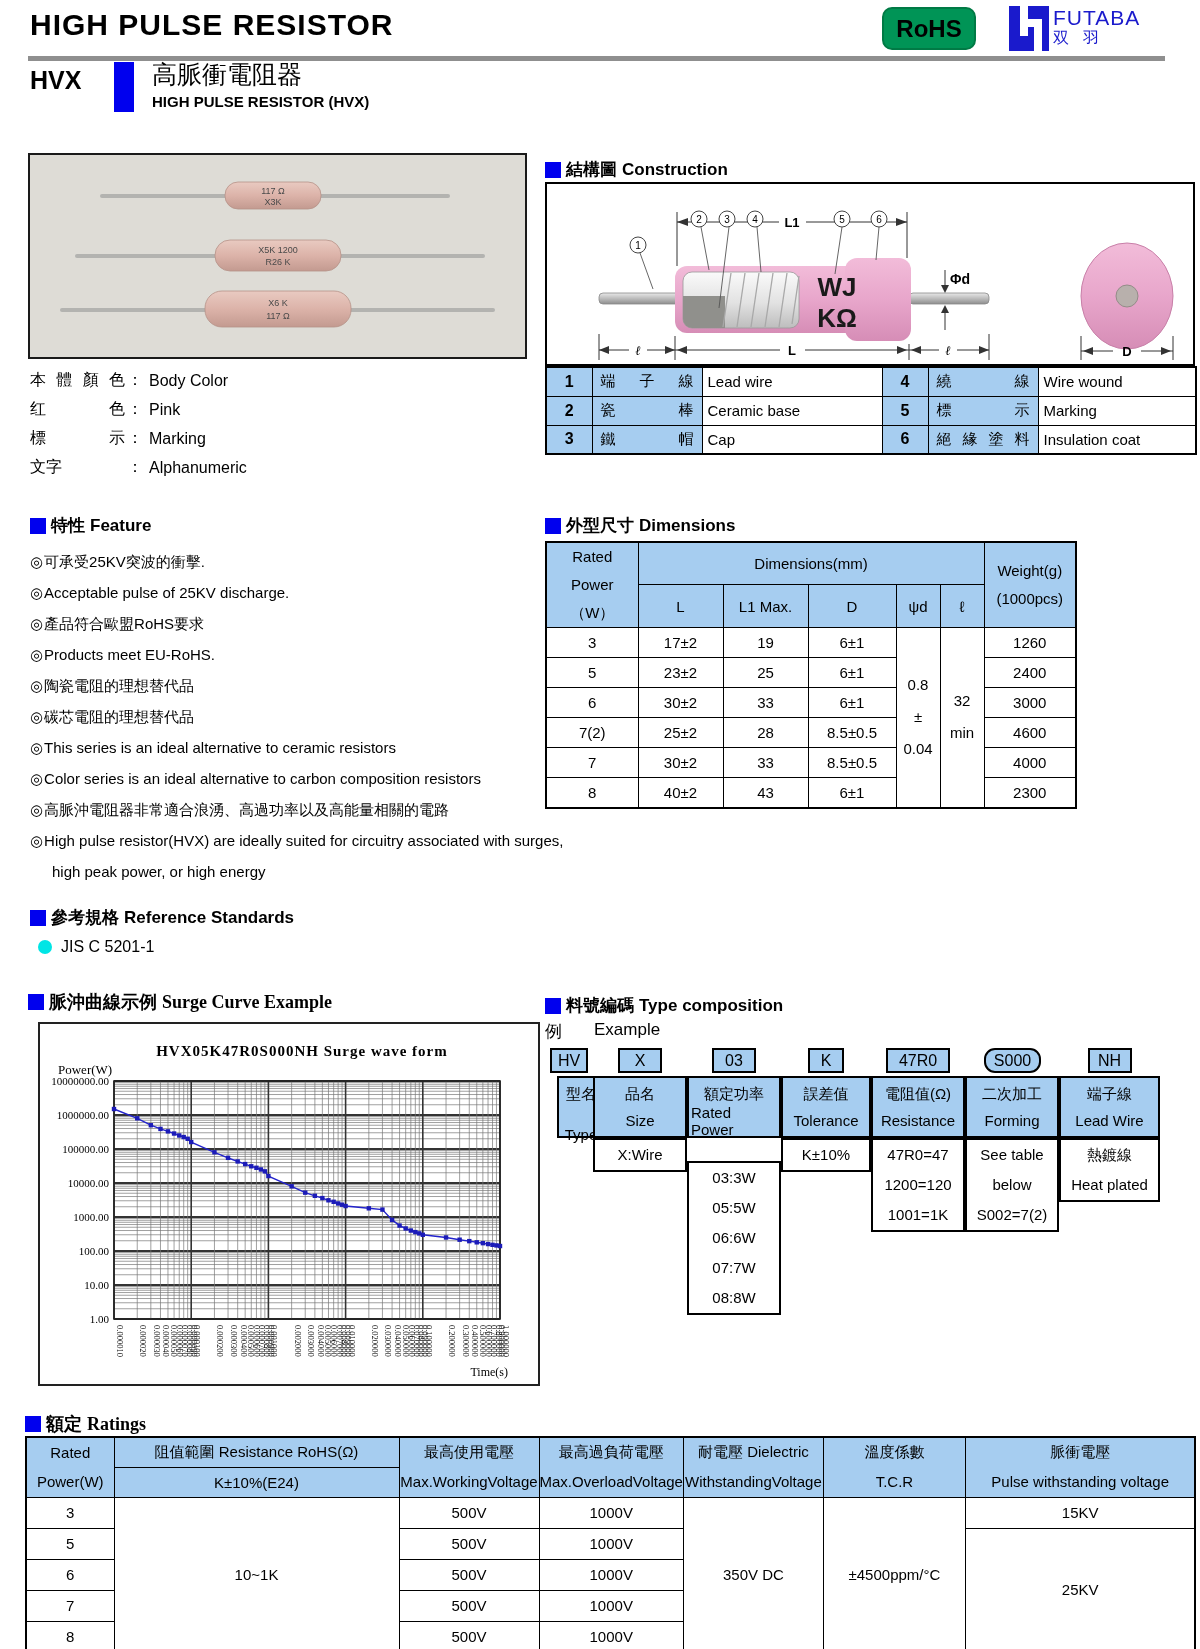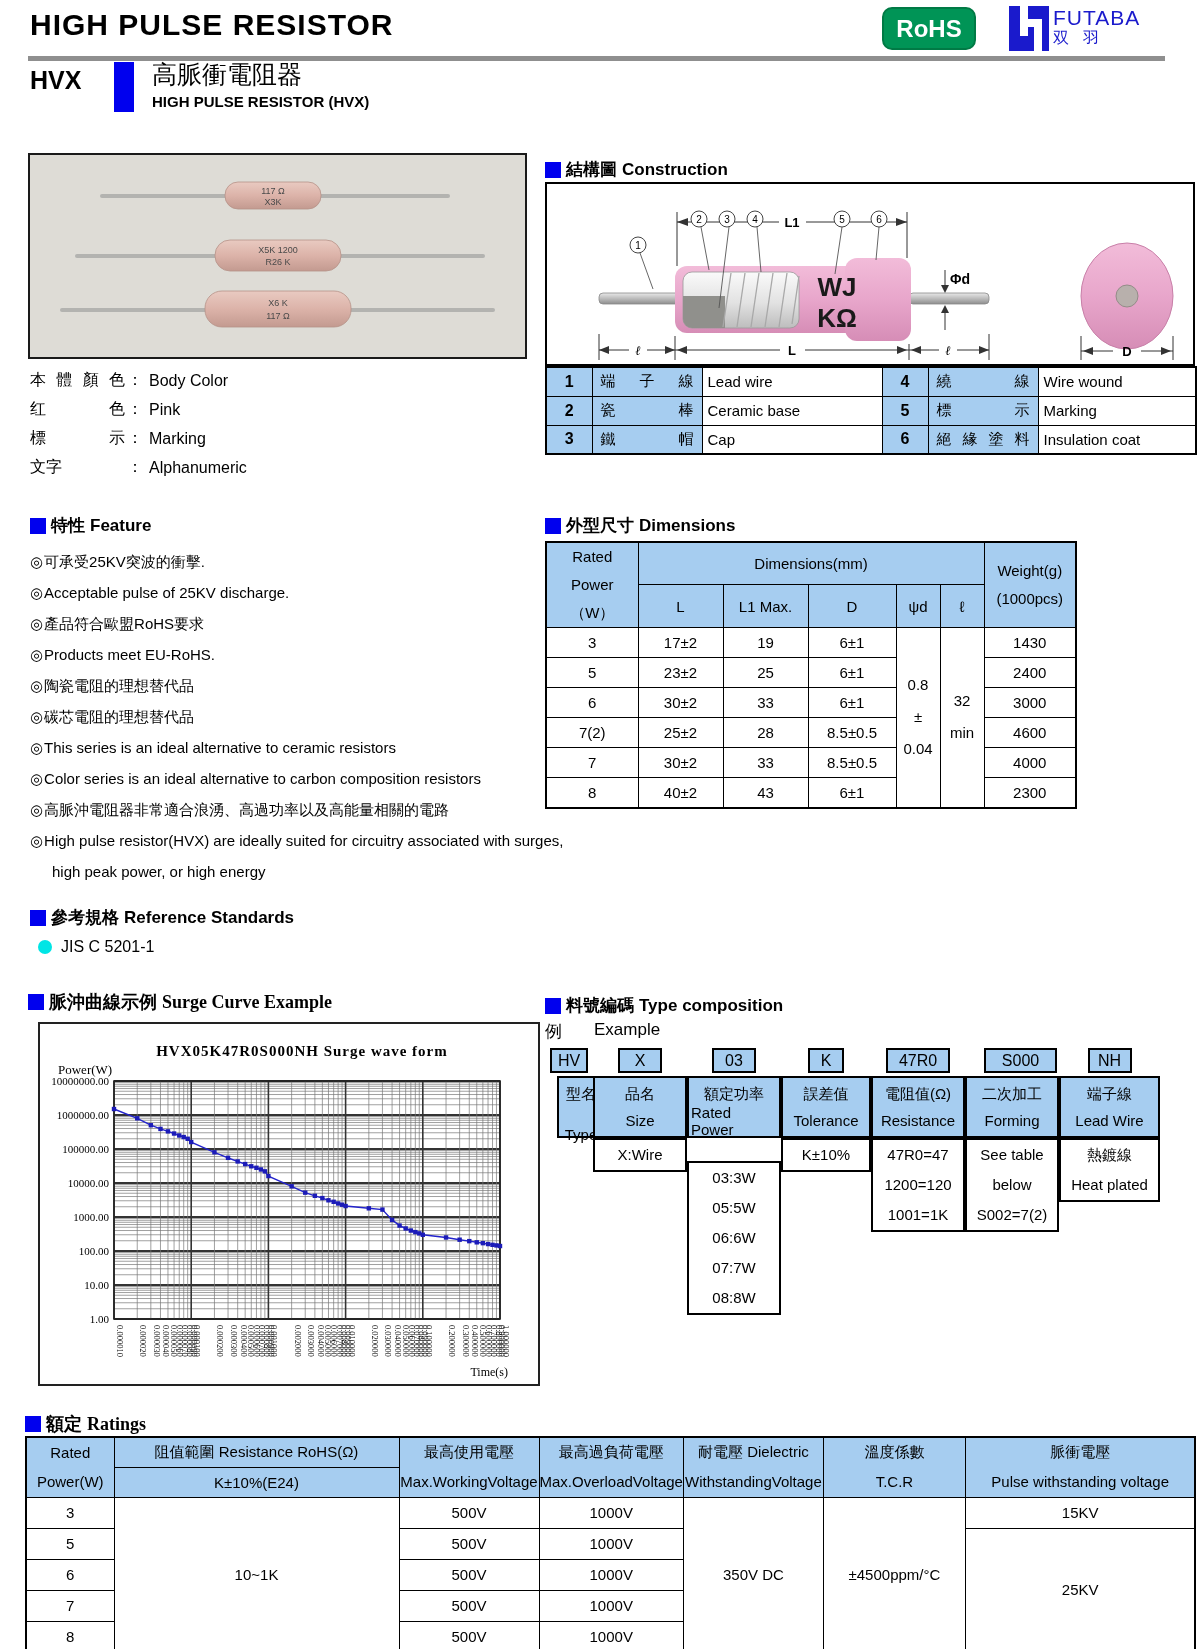--- a/index.html
+++ b/index.html
@@ -2,21 +2,21 @@
 <html><head>
 <meta charset="utf-8">
 <style>
   *{box-sizing:border-box;margin:0;padding:0}
   html,body{background:#fff}
   body{width:1200px;height:1649px;position:relative;overflow:hidden;
        font-family:"Liberation Sans",sans-serif;color:#000;font-size:15px}
   .abs{position:absolute}
   
   .main-title{left:30px;top:8px;font-size:30px;font-weight:bold;letter-spacing:1px}
-  .rohs{left:882px;top:7px;width:94px;height:43px;background:#009456;color:#ffffff;
+  .rohs{left:882px;top:7px;width:94px;height:43px;background:#009456;color:#000000;
         border-radius:10px;display:flex;align-items:center;justify-content:center;
         font-size:24px;font-weight:bold;border:2px solid #007a45}
   .brand-icon{left:1008px;top:5px}
   .brand-text{left:1053px;top:6px;color:#1a1acc;line-height:1.1}
   .brand-name{font-size:21px;letter-spacing:1px}
   .brand-cjk{font-size:16px;letter-spacing:14px}
   .rule{left:28px;top:56px;width:1137px;height:5px;background:#8f8f8f}
   
   .hvx{left:30px;top:66px;font-size:25px;font-weight:bold}
   .bluebar{left:114px;top:62px;width:20px;height:50px;background:#0000ee}
@@ -379,21 +379,21 @@
         <td>6±1</td>
         <td rowspan="6">
           <div style="line-height: 32px;">0.8</div>
           <div style="line-height: 32px;">±</div>
           <div style="line-height: 32px;">0.04</div>
         </td>
         <td rowspan="6">
           <div style="line-height: 32px;">32</div>
           <div style="line-height: 32px;">min</div>
         </td>
-        <td>1430</td>
+        <td>1260</td>
       </tr>
       <tr style="height: 30px;">
         <td>5</td>
         <td>23±2</td>
         <td>25</td>
         <td>6±1</td>
         <td>2400</td>
       </tr>
       <tr style="height: 30px;">
         <td>6</td>
@@ -667,21 +667,21 @@
 <div class="abs tc-example">
   <span>例</span>
   <span>Example</span>
 </div>
 <div class="abs tc-wrap">
     <div class="chip" style="left: 5px; width: 38px;">HV</div>
     <div class="chip" style="left: 73px; width: 44px;">X</div>
     <div class="chip" style="left: 167px; width: 44px;">03</div>
     <div class="chip" style="left: 263px; width: 36px;">K</div>
     <div class="chip" style="left: 341px; width: 64px;">47R0</div>
-    <div class="chip" style="left: 439px; width: 73px;">S000</div>
+    <div class="chip" style="left: 439px; width: 57px; border-radius: 11px;">S000</div>
     <div class="chip" style="left: 542.5px; width: 44px;">NH</div>
     <div class="tc-hcell" style="left: 12px; width: 48px; gap: 22px;">
       <div>型名</div>
       <div>Type</div>
     </div>
     <div class="tc-hcell" style="left: 48px; width: 94px;">
       <div>品名</div>
       <div>Size</div>
     </div>
     <div class="tc-vcell" style="left: 48px; width: 94px; height: 34px;">

